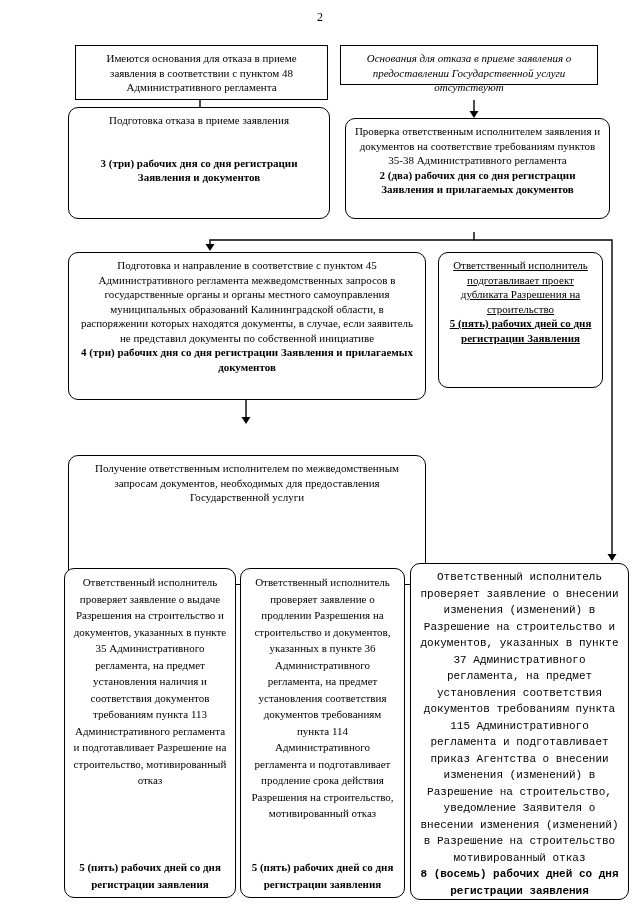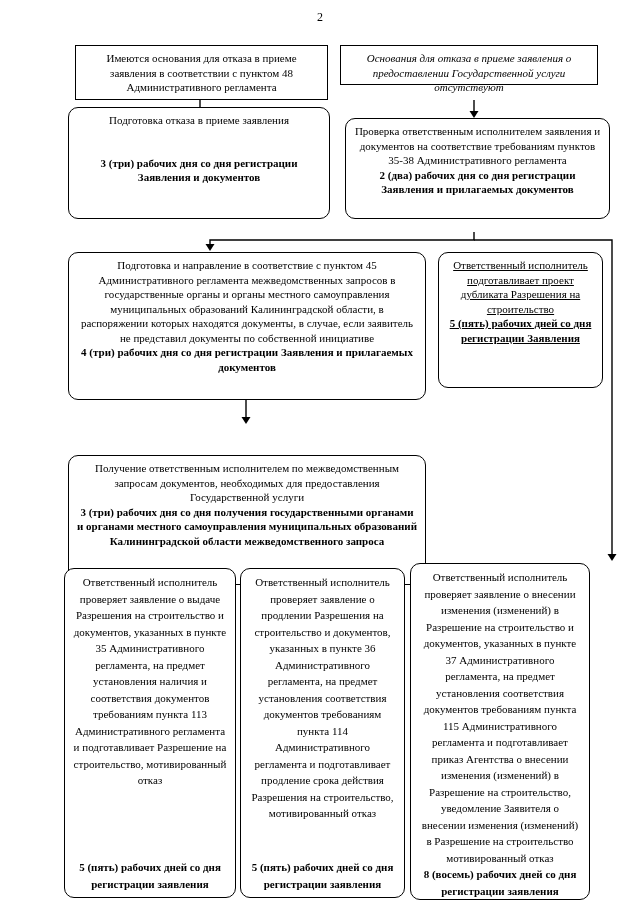--- a/index.html
+++ b/index.html
@@ -45,21 +45,21 @@
 
   #b-refusal   { left: 75px;  top: 45px;  width: 253px; height: 55px; }
   #b-norefusal { left: 340px; top: 45px;  width: 258px; height: 40px; font-style: italic; }
   #b-prepare   { left: 68px;  top: 107px; width: 262px; height: 112px; gap: 28px; }
   #b-check     { left: 345px; top: 118px; width: 265px; height: 101px; border-radius: 10px; }
   #b-requests  { left: 68px;  top: 252px; width: 358px; height: 148px; }
   #b-duplicate { left: 438px; top: 252px; width: 165px; height: 136px; text-decoration: underline; }
   #b-receive   { left: 68px;  top: 425px; width: 358px; height: 130px; margin-top: 30px; }
   #b-issue     { left: 64px;  top: 568px; width: 172px; height: 330px; }
   #b-extend    { left: 240px; top: 568px; width: 165px; height: 330px; }
-  #b-amend     { left: 410px; top: 563px; width: 180px; height: 337px; }
+  #b-amend     { left: 410px; top: 563px; width: 219px; height: 337px; font-family: Liberation Mono, monospace; }
 </style>
 </head>
 <body>
 
 <div class="page">
 
   <div class="page-number">2</div>
 
   <svg class="connectors" width="640" height="905" viewBox="0 0 640 905" stroke="#000" stroke-width="1.4" fill="none">
     <g>
@@ -115,21 +115,20 @@
     <span class="term">4 (три) рабочих дня со дня регистрации Заявления и прилагаемых документов</span>
   </div>
 
   <div class="box" id="b-duplicate">
     <span class="txt">Ответственный исполнитель подготавливает проект дубликата Разрешения на строительство</span>
     <span class="term">5 (пять) рабочих дней со дня регистрации Заявления</span>
   </div>
 
   <div class="box" id="b-receive">
     <span class="txt">Получение ответственным исполнителем по межведомственным запросам документов, необходимых для предоставления Государственной услуги</span>
-    <span class="term">3 (три) рабочих дня со дня получения государственными органами и органами местного самоуправления муниципальных образований Калининградской области межведомственного запроса</span>
   </div>
 
   <div class="box bottom" id="b-issue">
     <span class="txt">Ответственный исполнитель проверяет заявление о выдаче Разрешения на строительство и документов, указанных в пункте 35 Административного регламента, на предмет установления наличия и соответствия документов требованиям пункта 113 Административного регламента и подготавливает Разрешение на строительство, мотивированный отказ</span>
     <span class="term">5 (пять) рабочих дней со дня регистрации заявления</span>
   </div>
 
   <div class="box bottom" id="b-extend">
     <span class="txt">Ответственный исполнитель проверяет заявление о продлении Разрешения на строительство и документов, указанных в пункте 36 Административного регламента, на предмет установления соответствия документов требованиям пункта 114 Административного регламента и подготавливает продление срока действия Разрешения на строительство, мотивированный отказ</span>
     <span class="term">5 (пять) рабочих дней со дня регистрации заявления</span>

